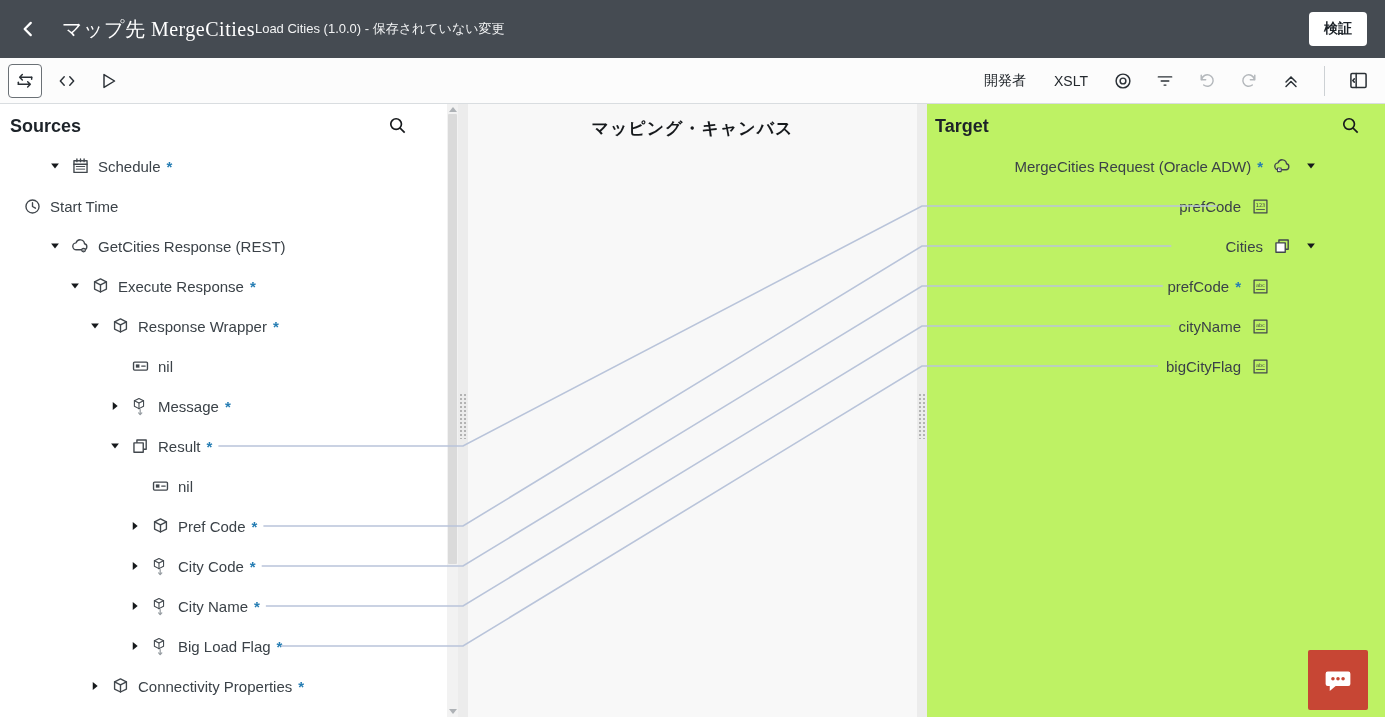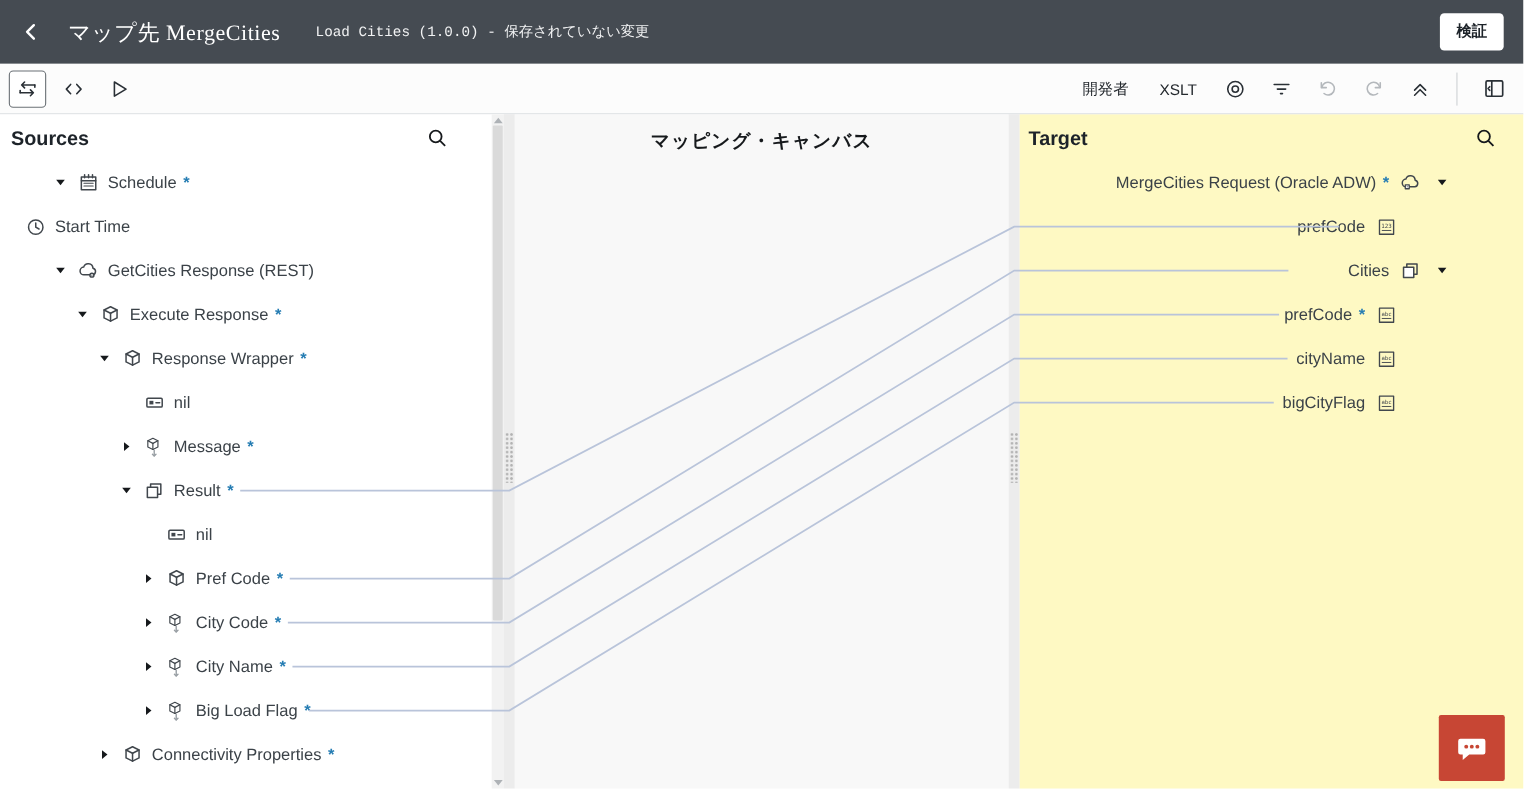--- a/index.html
+++ b/index.html
@@ -13,37 +13,37 @@
   *{box-sizing:border-box;margin:0;padding:0;}
   html,body{width:1385px;height:717px;overflow:hidden;}
   body{font-family:"Liberation Sans","DejaVu Sans",sans-serif;background:#fff;position:relative;color:var(--ink);}
   .icon{display:inline-flex;align-items:center;justify-content:center;}
   .icon svg{display:block;}
 
   
   #header{position:absolute;top:0;left:0;right:0;height:58px;background:var(--header-bg);display:flex;align-items:center;color:#fff;}
   #back-btn{width:40px;height:40px;margin-left:8px;display:flex;align-items:center;justify-content:center;cursor:pointer;color:#fff;}
   #page-title{font-family:"Liberation Serif","DejaVu Serif",serif;font-size:20px;letter-spacing:.5px;margin-left:14px;font-weight:400;}
-  #page-subtitle{font-size:13px;margin-left:32px;font-weight:400;color:#f2f3f4;font-family:Liberation Mono, monospace;}
+  #page-subtitle{font-size:13px;font-weight:400;color:#f2f3f4;}
   #validate-btn{margin-left:auto;margin-right:18px;background:#fff;color:#1d2329;border:none;border-radius:4px;padding:8px 15px;font-size:14px;font-weight:700;cursor:pointer;font-family:inherit;}
 
   
   #toolbar{position:absolute;top:58px;left:0;right:0;height:46px;background:#fcfcfc;border-bottom:1px solid #d9dde0;display:flex;align-items:center;}
   .tb-left{display:flex;align-items:center;gap:8px;padding-left:8px;}
   .tb-btn{width:34px;height:34px;display:flex;align-items:center;justify-content:center;background:transparent;border:none;border-radius:4px;cursor:pointer;color:#2a3036;}
   .tb-btn.selected{border:1px solid #6b7176;background:#fff;}
   .tb-right{margin-left:auto;display:flex;align-items:center;gap:8px;padding-right:10px;}
   .tb-link{border:none;background:transparent;font-family:inherit;font-size:14px;color:#24292e;padding:6px 10px;cursor:pointer;}
   .tb-btn.disabled{color:#b4b8bc;cursor:default;}
   .tb-divider{width:1px;height:30px;background:#cdd1d4;margin:0 8px;}
 
   
   #main{position:absolute;top:104px;left:0;right:0;bottom:0;display:flex;}
   #sources-panel{width:458px;position:relative;background:#fff;}
-  #target-panel{width:458px;position:relative;background:#fef9c3;}
+  #target-panel{width:458px;position:relative;background:#bef264;}
   #canvas{flex:1;background:#f8f8f8;position:relative;font-weight:bold;}
   .splitter{width:10px;background:#ececec;position:relative;cursor:col-resize;}
   .grip{position:absolute;top:289px;left:1px;width:8px;height:46px;
         background-image:radial-gradient(circle,#b3b3b3 1px,transparent 1.3px);
         background-size:4px 4px;}
   .panel-title{position:absolute;top:12px;left:10px;font-size:18px;font-weight:700;color:#1d2329;}
   #target-panel .panel-title{left:8px;}
   .panel-search{position:absolute;top:12px;cursor:pointer;color:#16191c;}
   #sources-panel .panel-search{right:50px;}
   #target-panel .panel-search{right:24px;}

